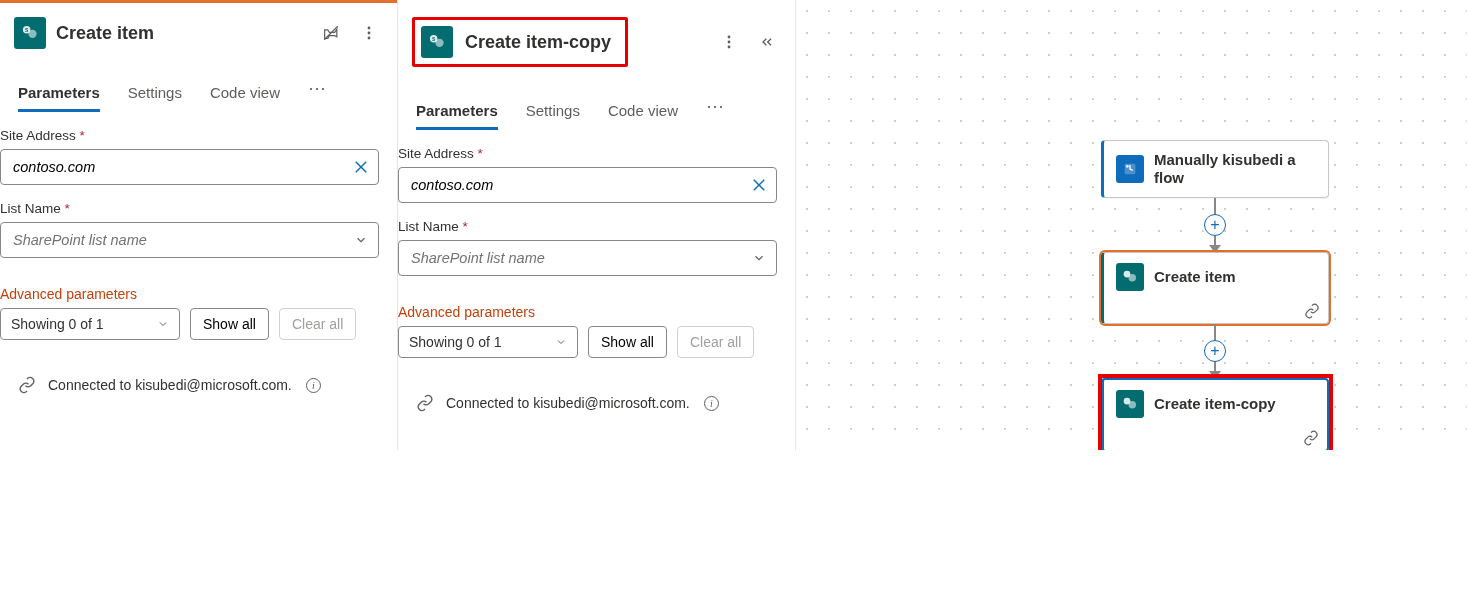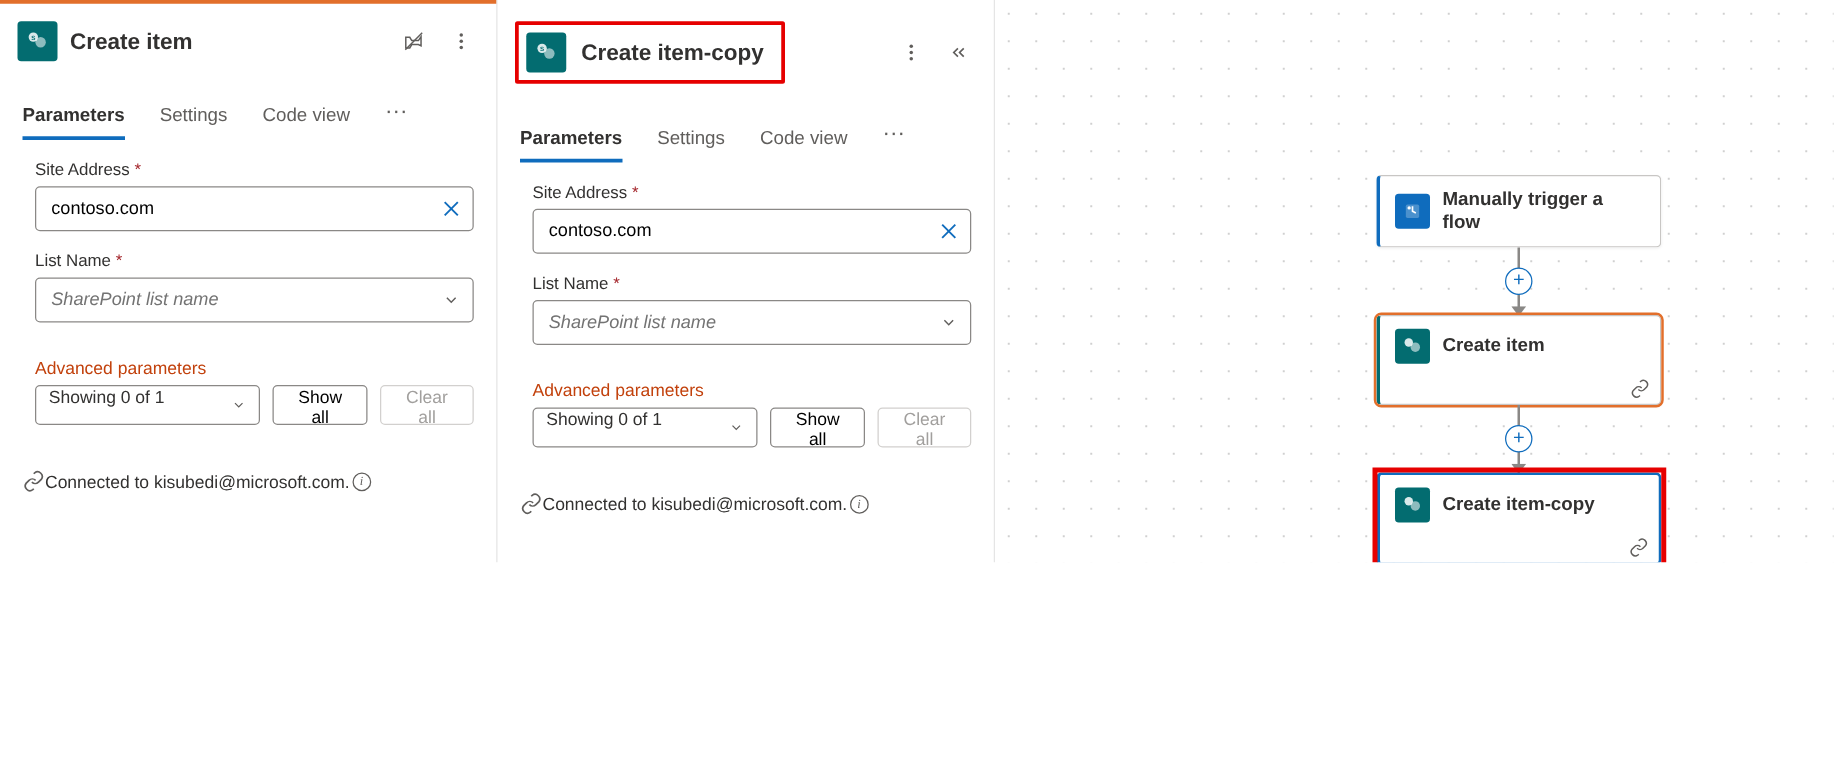--- a/index.html
+++ b/index.html
@@ -10,35 +10,35 @@
   .orange-top { height: 3px; background: #e26f2b; width: 100%; }
   .hdr { display: flex; align-items: center; padding: 14px 14px 8px 14px; gap: 10px; }
   .hdr .title { font-size: 18px; font-weight: 600; flex: 1; }
   .conn-icon { width: 32px; height: 32px; background: #036c70; border-radius: 3px; display: flex; align-items: center; justify-content: center; color: #fff; font-size: 12px; font-weight: 600; }
   .conn-icon svg { width: 20px; height: 20px; }
   .hdr-btn { width: 28px; height: 28px; display: flex; align-items: center; justify-content: center; color: #605e5c; cursor: pointer; border-radius: 2px; }
   .tabs { display: flex; gap: 28px; padding: 14px 18px 0 18px; align-items: center; }
   .tab { font-size: 15px; color: #605e5c; padding-bottom: 8px; border-bottom: 3px solid transparent; cursor: pointer; margin-top: 13px; }
   .tab.active { color: #323130; font-weight: 600; border-bottom: 3px solid #0f6cbd; }
   .tab-more { color: #605e5c; font-size: 18px; padding-bottom: 6px; }
-  .form-area { padding: 16px 18px 0 28px; }
+  .form-area { padding: 16px 18px 0 0; }
   .lbl { font-size: 13.5px; color: #323130; margin-bottom: 6px; display: block; }
   .req { color: #a4262c; }
   .field-wrap { position: relative; margin-bottom: 16px; }
-  .inp, .sel { width: 100%; height: 36px; border: 1px solid #8a8886; border-radius: 4px; padding: 0 36px 0 12px; font-size: 14.5px; background: #fff; }
+  .inp, .sel { width: 100%; height: 36px; border: 1px solid #8a8886; border-radius: 4px; padding: 0 36px 0 12px; font-size: 14.5px; background: #fff; font-style: italic; }
   .sel-placeholder { color: #737373; font-style: italic; display: flex; align-items: center; }
   .clear-x, .chev { position: absolute; right: 8px; top: 50%; transform: translateY(-50%); color: #0f6cbd; width: 20px; height: 20px; display: flex; align-items: center; justify-content: center; cursor: pointer; }
   .chev { color: #605e5c; }
   .adv-lbl { font-size: 14px; color: #c2410c; margin: 28px 0 6px 0; }
   .adv-row { display: flex; gap: 10px; align-items: center; }
-  .adv-select { height: 32px; border: 1px solid #8a8886; border-radius: 4px; padding: 0 30px 0 10px; font-size: 14px; background: #fff; min-width: 180px; position: relative; display: flex; }
+  .adv-select { height: 32px; border: 1px solid #8a8886; border-radius: 4px; padding: 0 30px 0 10px; font-size: 14px; background: #fff; min-width: 180px; position: relative; display: flex; align-items: center; }
   .adv-select .chev { right: 6px; }
   .btn { height: 32px; padding: 0 12px; border: 1px solid #8a8886; border-radius: 4px; background: #fff; font-size: 14px; cursor: pointer; }
   .btn.disabled { border-color: #d2d0ce; color: #a19f9d; cursor: default; }
-  .connected { display: flex; align-items: center; gap: 0; padding: 36px 18px 0 18px; color: #323130; font-size: 14px; }
+  .connected { display: flex; align-items: center; gap: 12px; padding: 36px 18px 0 18px; color: #323130; font-size: 14px; }
   .connected svg { width: 18px; height: 18px; color: #605e5c; }
   .info-i { width: 15px; height: 15px; border: 1px solid #605e5c; border-radius: 50%; display: inline-flex; align-items: center; justify-content: center; font-size: 10px; font-style: italic; font-family: Georgia, serif; color: #605e5c; margin-left: 2px; }
   .red-box { border: 3px solid #e60000; display: inline-flex; align-items: center; padding: 6px 14px 6px 6px; border-radius: 2px; }
 
   
   .canvas { flex: 1; position: relative; background-color: #fff; background-image: radial-gradient(#d0d0d0 1px, transparent 1px); background-size: 22px 22px; background-position: 0 0; overflow: hidden; }
   .node { position: absolute; width: 228px; background: #fff; border: 1px solid #c8c6c4; border-radius: 4px; box-shadow: 0 1px 2px rgba(0,0,0,0.05); }
   .node .node-hdr { display: flex; align-items: center; gap: 10px; padding: 10px 12px; }
   .node .node-hdr .nt { font-size: 15px; font-weight: 600; line-height: 1.2; }
   .node .node-icon { width: 28px; height: 28px; border-radius: 3px; display: flex; align-items: center; justify-content: center; flex-shrink: 0; }
@@ -227,21 +227,21 @@
 
       <div class="node trigger" style="position:relative;">
         <div class="node-hdr">
           <div class="node-icon blue">
             <svg width="16" height="16" viewBox="0 0 24 24" fill="#fff">
                 <rect x="4" y="4" width="16" height="16" rx="2" fill="#fff" opacity="0.25"></rect>
                 <path d="M12 6v6l4 2" stroke="#fff" stroke-width="2" fill="none"></path>
                 <circle cx="8" cy="8" r="2" fill="#fff"></circle>
               </svg>
           </div>
-          <div class="nt">Manually trigger a flow</div>
+          <div class="nt">Manually kisubedi a flow</div>
         </div>
       </div>
 
       <div style="position:relative; height:54px;">
         <div class="connector" style="top:0; height:54px;"></div>
         <div class="plus-circle" style="top:16px;">+</div>
         <svg style="position:absolute;left:50%;transform:translateX(-50%);bottom:-1px" width="12" height="8" viewBox="0 0 12 8">
             <polygon points="0,0 12,0 6,8" fill="#8a8886"></polygon>
           </svg>
       </div>

